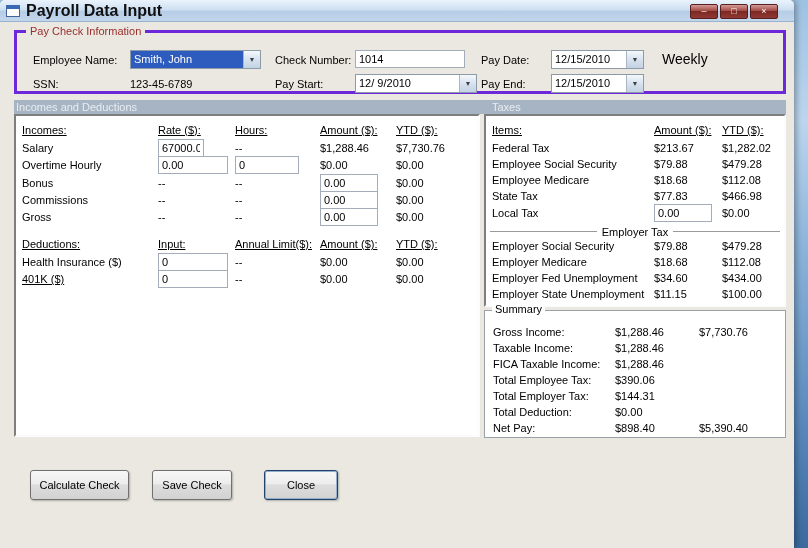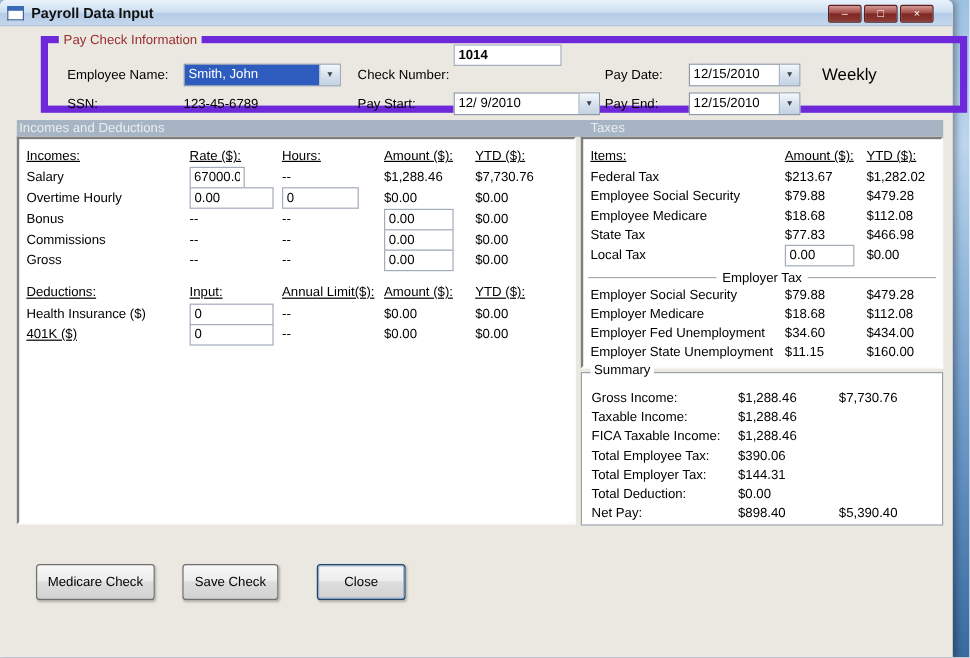--- a/index.html
+++ b/index.html
@@ -7,32 +7,32 @@
   .screen { position:relative; width:808px; height:548px; overflow:hidden;
     background:linear-gradient(180deg,#9ec2e2 0%,#bcd6ee 22%,#8db4da 45%,#5c8cbe 75%,#3a6a9e 100%); }
   .window { position:absolute; left:0; top:0; width:794px; height:548px; background:#ebe8e1;
     border-radius:5px 5px 0 0; box-shadow:2px 0 6px rgba(0,0,0,.35); }
   .titlebar { position:absolute; left:0; top:0; width:100%; height:22px;
     background:linear-gradient(180deg,#eaf3fc 0%,#cfe0f2 45%,#b6cde7 55%,#c3d6ec 100%);
     border-bottom:1px solid #97b3d1; border-radius:5px 5px 0 0;
     display:flex; align-items:center; padding:0 6px; }
   .title-icon { width:14px; height:12px; background:#fdfdfd; border:1px solid #44659a;
     border-top:4px solid #3a6ab5; margin-right:6px; flex:0 0 auto; }
-  .title-text { font-size:12px; font-weight:700; color:#101010; }
+  .title-text { font-size:16px; font-weight:700; color:#101010; }
   .winbtns { position:absolute; right:16px; top:4px; display:flex; gap:2px; }
   .winbtn { width:28px; height:15px; border:1px solid #57201f; border-radius:2px;
     background:linear-gradient(180deg,#d49a96 0%,#a34a44 45%,#7d2823 50%,#8f3a34 100%);
     color:#fff; font-size:9px; line-height:12px; text-align:center; cursor:pointer; }
 
   .lbl { position:absolute; white-space:nowrap; line-height:14px; }
   .u { text-decoration:underline; }
 
   
   .paycheck { position:absolute; left:14px; top:30px; width:772px; height:64px;
-    border:6px solid #6d28d9;margin-left:20px; }
+    border:3px solid #6d28d9; }
   .gb-label { position:absolute; left:9px; top:-8px; background:#ebe8e1; padding:0 4px;
     color:#992e2e; white-space:nowrap; }
 
   .tb { position:absolute; height:18px; border:1px solid #a3acb9; background:#fff;
     font:11px "Liberation Sans", sans-serif; padding:0 3px; color:#000; }
   .combo { position:absolute; height:19px; background:#fff; border:1px solid #8d9aa8;
     display:flex; align-items:stretch; cursor:pointer; }
   .combo-val { flex:1; padding:2px 3px; white-space:nowrap; overflow:hidden; line-height:13px; }
   .combo-val.selected { background:#2e5cbe; color:#fff; }
   .combo-btn { width:17px; background:linear-gradient(180deg,#f4f8fb,#d8e2ee 50%,#c3d2e4);
@@ -92,21 +92,21 @@
     <div class="paycheck">
       <span class="gb-label">Pay Check Information</span>
 
       <span class="lbl" style="left:16px;top:20px">Employee Name:</span>
       <div class="combo" style="left:113px;top:17px;width:131px">
         <span class="combo-val selected">Smith, John</span>
         <span class="combo-btn">▼</span>
       </div>
 
       <span class="lbl" style="left:258px;top:20px">Check Number:</span>
-      <input class="tb" style="left: 338px; top: 1px; width: 90px; font-weight: bold;" value="1014">
+      <input class="tb" style="left: 338px; top: 17px; width: 110px;" value="1014">
 
       <span class="lbl" style="left:464px;top:20px">Pay Date:</span>
       <div class="combo" style="left:534px;top:17px;width:93px">
         <span class="combo-val">12/15/2010</span>
         <span class="combo-btn">▼</span>
       </div>
 
       <span class="weekly" style="left:645px;top:18px">Weekly</span>
 
       <span class="lbl" style="left:16px;top:44px">SSN:</span>
@@ -254,21 +254,21 @@
         <span class="cell tc3">$112.08</span>
       </div>
       <div class="row" style="top:156px">
         <span class="cell tc1">Employer Fed Unemployment</span>
         <span class="cell tc2">$34.60</span>
         <span class="cell tc3">$434.00</span>
       </div>
       <div class="row" style="top:172px">
         <span class="cell tc1">Employer State Unemployment</span>
         <span class="cell tc2">$11.15</span>
-        <span class="cell tc3">$160.00</span>
+        <span class="cell tc3">$100.00</span>
       </div>
     </div>
 
     <div class="summary-box">
       <span class="summary-label">Summary</span>
 
       <div class="row" style="top:15px">
         <span class="cell sc1">Gross Income:</span>
         <span class="cell sc2">$1,288.46</span>
         <span class="cell sc3">$7,730.76</span>
@@ -298,18 +298,18 @@
         <span class="cell sc2">$0.00</span>
         <span class="cell sc3"></span>
       </div>
       <div class="row" style="top:111px">
         <span class="cell sc1">Net Pay:</span>
         <span class="cell sc2">$898.40</span>
         <span class="cell sc3">$5,390.40</span>
       </div>
     </div>
 
-    <button class="btn" style="left:30px;top:470px;width:99px">Medicare Check</button>
+    <button class="btn" style="left:30px;top:470px;width:99px">Calculate Check</button>
     <button class="btn" style="left:152px;top:470px;width:80px">Save Check</button>
     <button class="btn default" style="left:264px;top:470px;width:74px">Close</button>
 
   </div>
 </div>
 
 </body></html>

